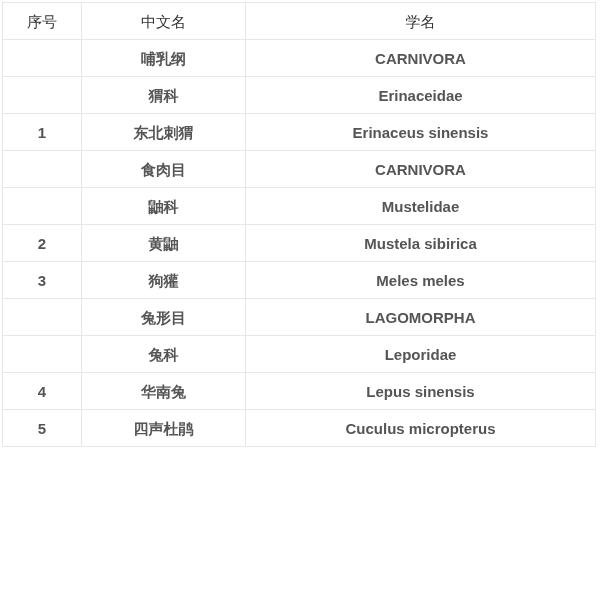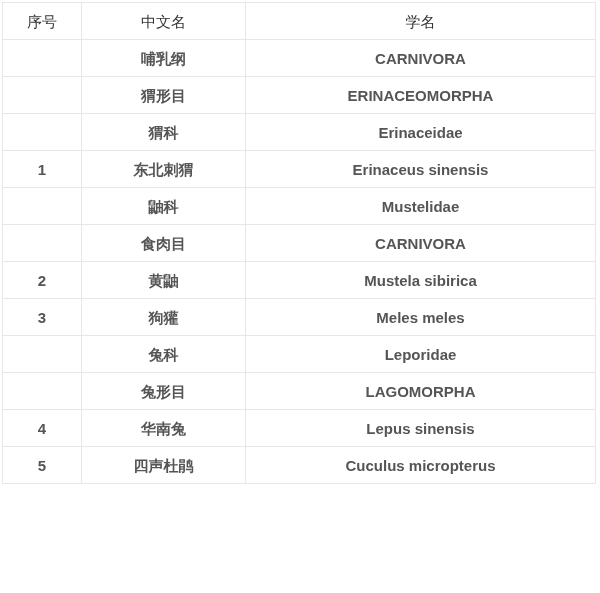--- a/index.html
+++ b/index.html
@@ -63,62 +63,57 @@
         </tr>
     </thead>
     <tbody id="table-body">
         <tr>
           <td></td>
           <td>哺乳纲</td>
           <td>CARNIVORA</td>
         </tr>
         <tr>
           <td></td>
-          <td>猬形目</td>
-          <td>ERINACEOMORPHA</td>
-        </tr>
-        <tr>
-          <td></td>
           <td>猬科</td>
           <td>Erinaceidae</td>
         </tr>
         <tr>
           <td>1</td>
           <td>东北刺猬</td>
           <td>Erinaceus sinensis</td>
         </tr>
         <tr>
           <td></td>
-          <td>鼬科</td>
-          <td>Mustelidae</td>
+          <td>食肉目</td>
+          <td>CARNIVORA</td>
         </tr>
         <tr>
           <td></td>
-          <td>食肉目</td>
-          <td>CARNIVORA</td>
+          <td>鼬科</td>
+          <td>Mustelidae</td>
         </tr>
         <tr>
           <td>2</td>
           <td>黄鼬</td>
           <td>Mustela sibirica</td>
         </tr>
         <tr>
           <td>3</td>
           <td>狗獾</td>
           <td>Meles meles</td>
         </tr>
         <tr>
           <td></td>
-          <td>兔科</td>
-          <td>Leporidae</td>
+          <td>兔形目</td>
+          <td>LAGOMORPHA</td>
         </tr>
         <tr>
           <td></td>
-          <td>兔形目</td>
-          <td>LAGOMORPHA</td>
+          <td>兔科</td>
+          <td>Leporidae</td>
         </tr>
         <tr>
           <td>4</td>
           <td>华南兔</td>
           <td>Lepus sinensis</td>
         </tr>
         <tr>
           <td>5</td>
           <td>四声杜鹃</td>
           <td>Cuculus micropterus</td>

